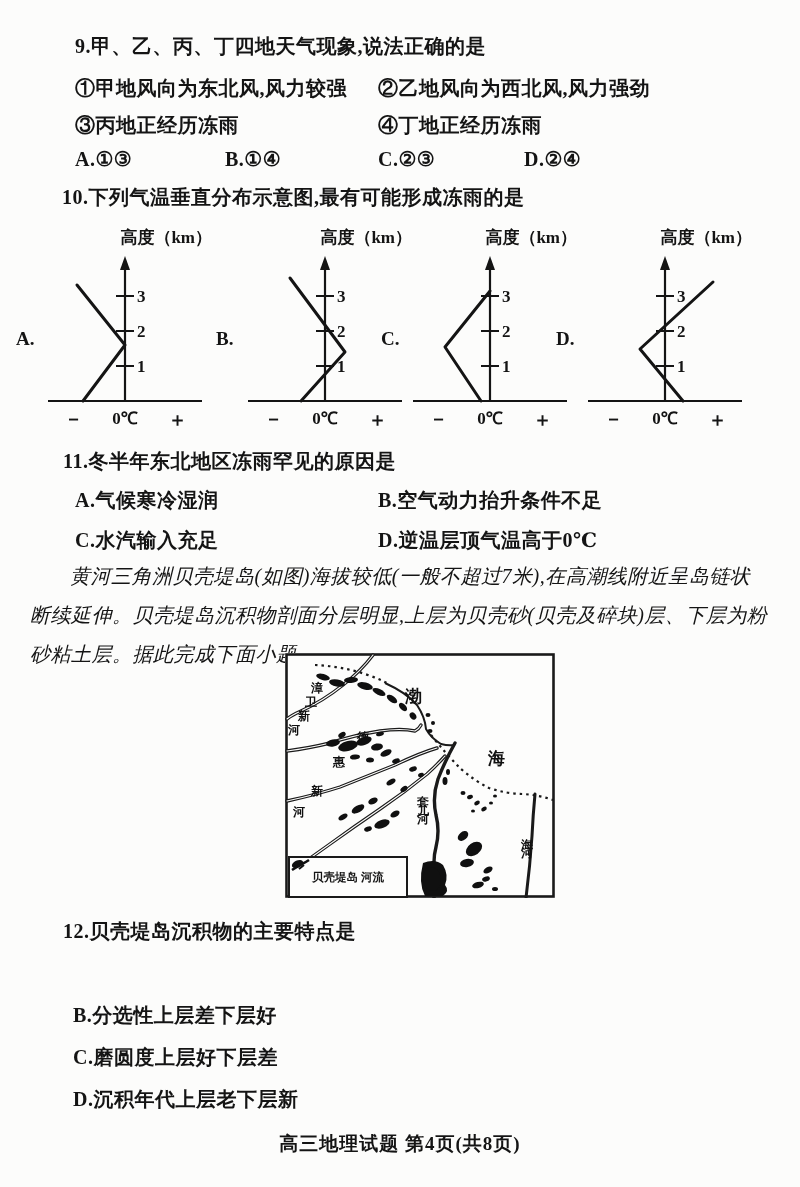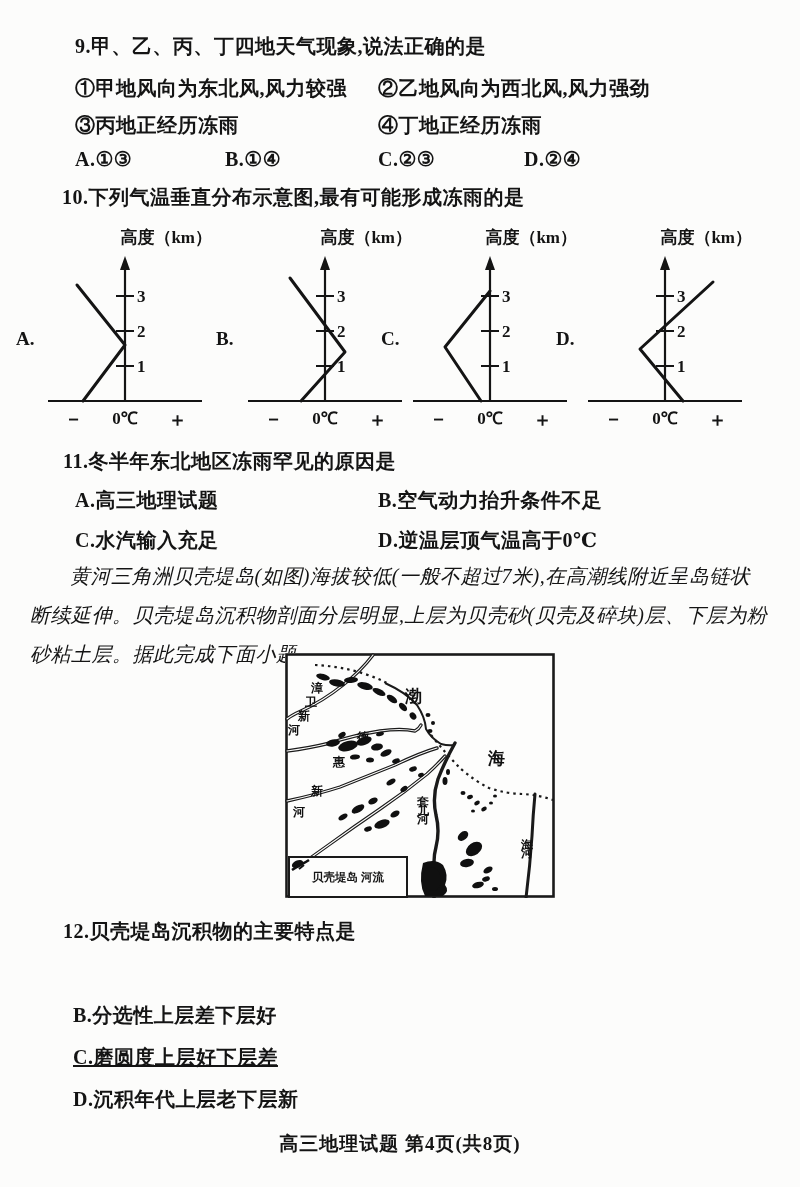--- a/index.html
+++ b/index.html
@@ -119,21 +119,21 @@
       <text class="ticktext" x="97" y="121">1</text>
       <text class="ticktext" x="97" y="86">2</text>
       <text class="ticktext" x="97" y="51">3</text>
       <text class="xlabel" x="24" y="174">－</text>
       <text class="ticktext" x="85" y="173" text-anchor="middle">0℃</text>
       <text class="xlabel" x="128" y="175">＋</text>
     </svg>
   </div>
 
   <div class="abs txt" style="left:63px;top:448px;">11.冬半年东北地区冻雨罕见的原因是</div>
-  <div class="abs txt" style="left:75px;top:487px;">A.高三地理试题</div>
+  <div class="abs txt" style="left:75px;top:487px;">A.气候寒冷湿润</div>
   <div class="abs txt" style="left:378px;top:487px;">B.空气动力抬升条件不足</div>
   <div class="abs txt" style="left:75px;top:527px;">C.水汽输入充足</div>
   <div class="abs txt" style="left:378px;top:527px;">D.逆温层顶气温高于0℃</div>
 
   <div class="abs passage" style="left:30px;top:557px;width:740px;">黄河三角洲贝壳堤岛(如图)海拔较低(一般不超过7米),在高潮线附近呈岛链状断续延伸。贝壳堤岛沉积物剖面分层明显,上层为贝壳砂(贝壳及碎块)层、下层为粉砂粘土层。据此完成下面小题。</div>
 
   <div class="map-wrap">
     <svg width="270" height="245" viewBox="0 0 270 245">
       <rect x="1.5" y="1.5" width="267" height="242" fill="none" stroke="#1a1a1a" stroke-width="2.6"></rect>
 
@@ -235,18 +235,18 @@
       <svg width="20" height="14">
         <path d="M2,12 Q8,8 12,6 T19,2" stroke="#101010" stroke-width="2.6" fill="none"></path>
         <path d="M9,11 L14,7" stroke="#101010" stroke-width="2" fill="none"></path>
       </svg>
       <span class="legend-label">河流</span>
     </div>
   </div>
 
   <div class="abs txt" style="left:63px;top:918px;">12.贝壳堤岛沉积物的主要特点是</div>
   <div class="abs txt" style="left:73px;top:1002px;">B.分选性上层差下层好</div>
-  <div class="abs txt" style="left:73px;top:1044px;text-decoration:underline;">C.磨圆度上层好下层差</div>
+  <div class="abs txt" style="left:73px;top:1044px;">C.磨圆度上层好下层差</div>
   <div class="abs txt" style="left:73px;top:1086px;">D.沉积年代上层老下层新</div>
 
   <div class="abs footer" style="left:0px;top:1131px;">高三地理试题 第4页(共8页)</div>
 
 </div>
 
 </body></html>

